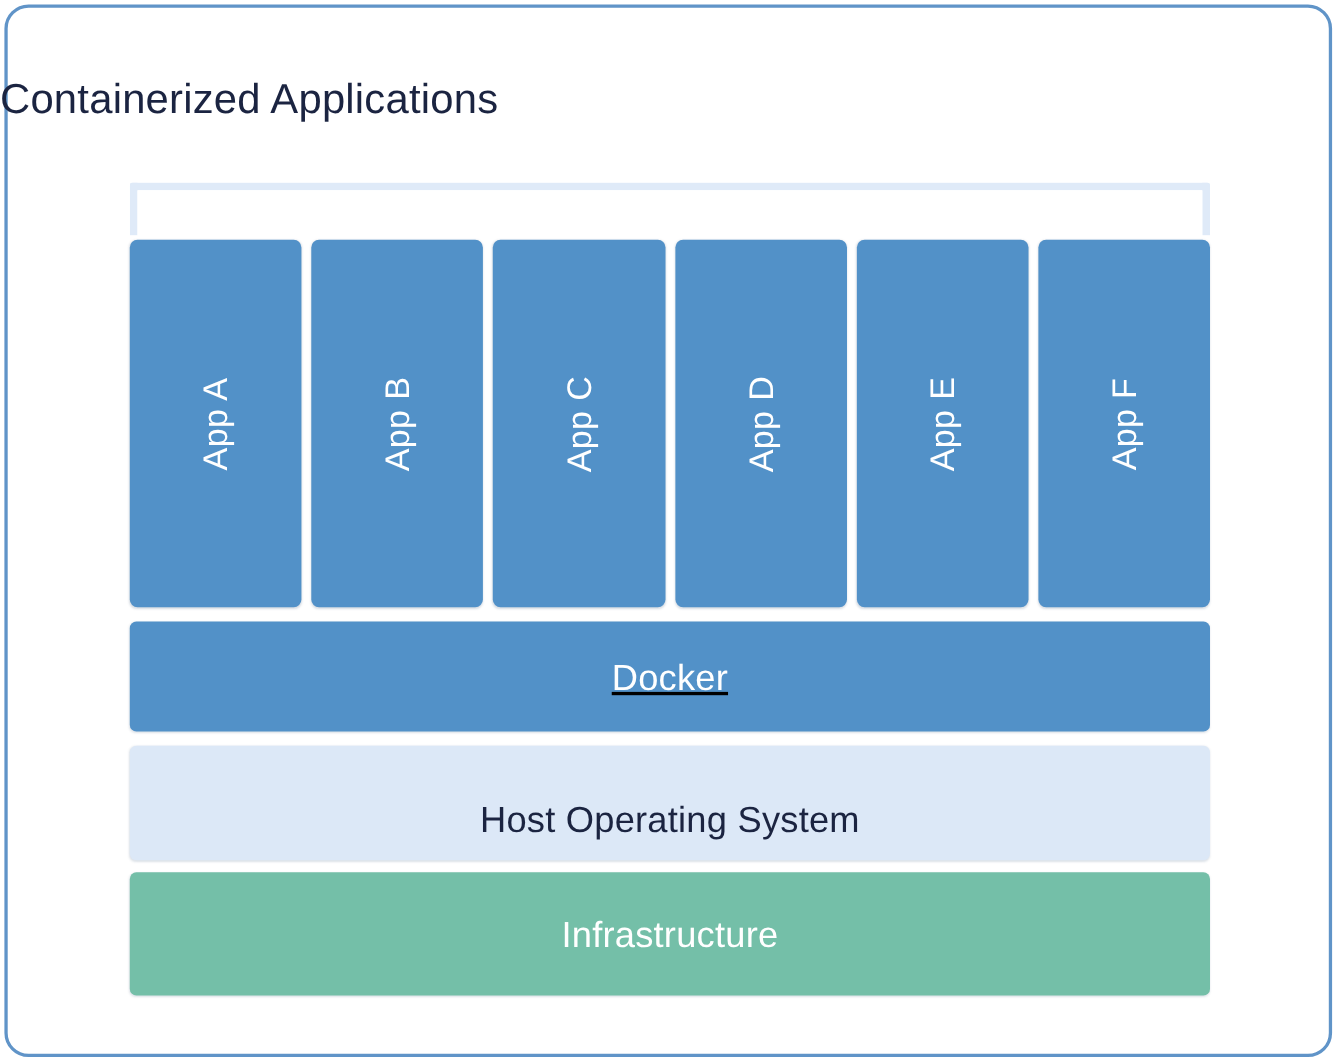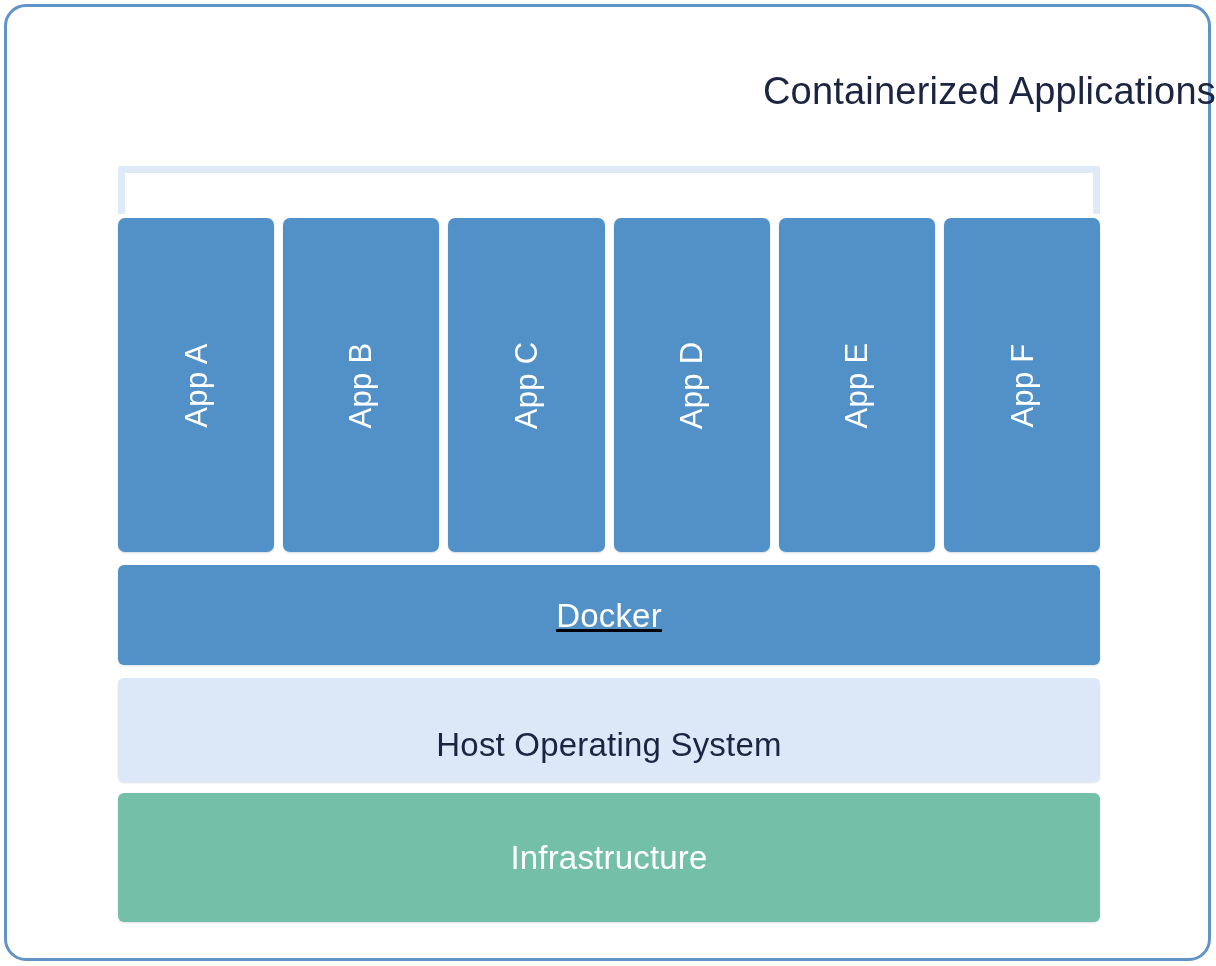--- a/index.html
+++ b/index.html
@@ -36,21 +36,21 @@
     background: transparent;
     pointer-events: none;
   }
 
   
   .diagram-title {
     position: absolute;
     left: 0;
     top: 68px;
     width: 1216px;
-    text-align: right;
+    text-align: left;
     font-size: 38px;
     font-weight: 400;
     letter-spacing: 0.2px;
     color: #1b2441;
     line-height: 46px;
   }
 
   
   .stack {
     position: absolute;
@@ -138,21 +138,21 @@
 
   #layer-host-os {
     top: 512px;
     height: 104px;
     background: #dce8f7;
   }
   #layer-host-os .layer-label { color: #1b2441; margin-top: 28px; }
 
   #layer-infrastructure {
     top: 627px;
-    height: 129px;
+    height: 112px;
     background: #74bfa8;
   }
   #layer-infrastructure .layer-label { color: #ffffff; }
 </style>
 </head>
 <body>
 
 <div id="diagram-frame">
 
   <div class="outer-border"></div>

